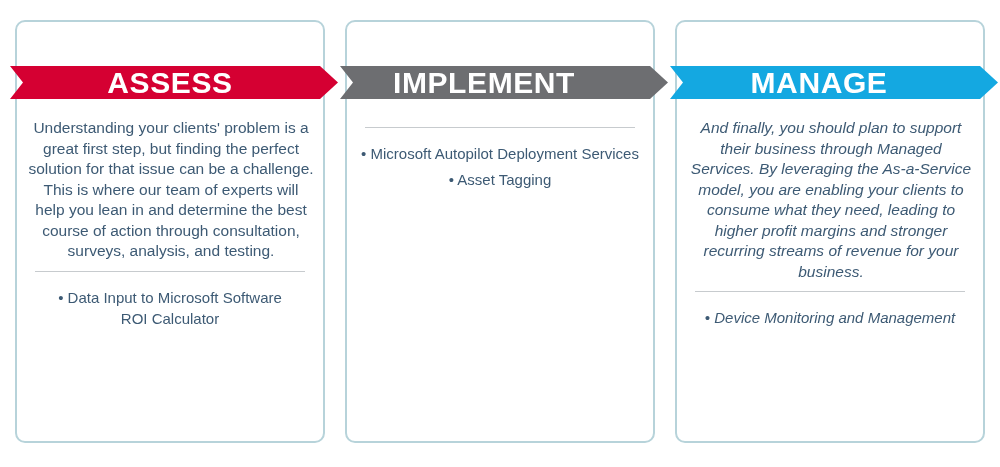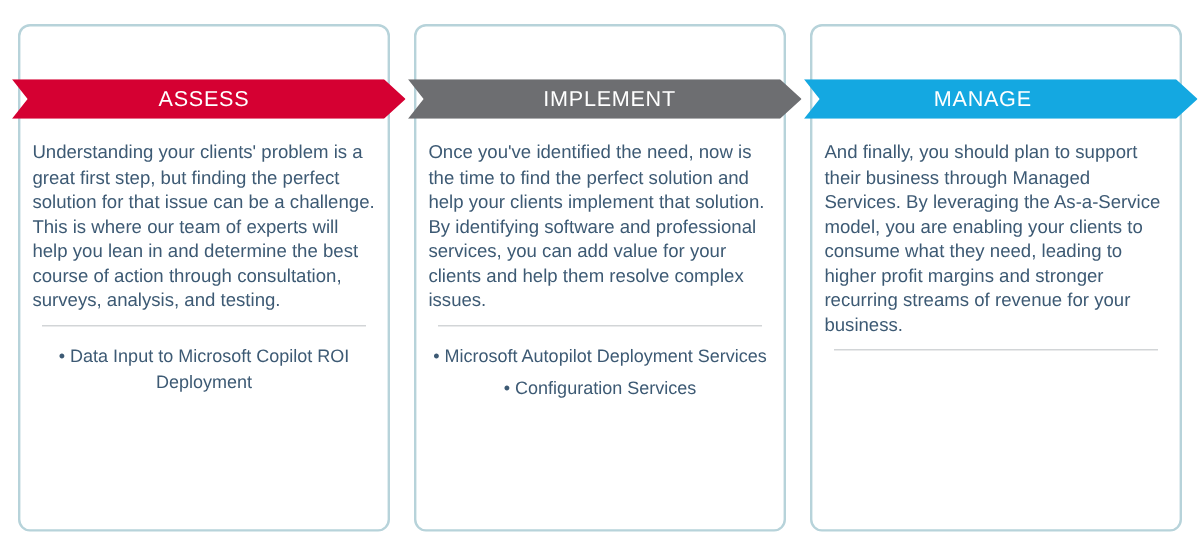--- a/index.html
+++ b/index.html
@@ -10,80 +10,80 @@
   *{box-sizing:border-box;margin:0;padding:0;}
   body{background:#ffffff;font-family:"Liberation Sans",sans-serif;}
   .stage{position:relative;width:1000px;height:467px;background:#ffffff;overflow:hidden;}
 
   .card{
     position:absolute;top:20px;width:310px;height:423px;
     background:#ffffff;border:2px solid var(--border);border-radius:10px;
   }
   .card.c1{left:15px;}
   .card.c2{left:345px;}
-  .card.c3{left:675px;}
+  .card.c3{left:675px;font-style:italic;}
 
   .banner{position:absolute;top:66px;width:328px;height:33px;}
   .banner.b1{left:10px;}
   .banner.b2{left:340px;}
   .banner.b3{left:670px;}
 
   .banner-label{
     position:absolute;top:66px;width:310px;height:33px;
     display:flex;align-items:center;justify-content:center;
-    color:#ffffff;font-size:18px;font-weight:normal;letter-spacing:.6px;
+    color:#ffffff;font-size:30px;font-weight:bold;letter-spacing:.6px;
   }
   .banner-label.l1{left:15px;}
-  .banner-label.l2{left:353px;}
+  .banner-label.l2{left:329px;}
   .banner-label.l3{left:664px;}
 
   .card-content{padding:96px 10px 0;}
   .body-text{
-    width:288px;margin:0 auto;text-align:left;
+    width:288px;margin:0 auto;text-align:center;
     color:var(--text);font-size:15.5px;line-height:20.5px;
   }
   .divider{border:none;border-top:1px solid var(--divider);margin:9px 8px 0;}
   .bullets{list-style:none;margin:15px 0 0;padding:0;text-align:center;}
   .bullets li{
     color:var(--text);font-size:15px;line-height:21px;margin-bottom:5px;
   }
   .bullets li::before{content:"• ";}
   .bullets li.narrow{max-width:252px;margin-left:auto;margin-right:auto;}
 </style>
 </head>
 <body>
 
 <div class="stage">
 
   <div class="card c1">
     <div class="card-content">
       <p class="body-text">Understanding your clients' problem is a great first step, but finding the perfect solution for that issue can be a challenge. This is where our team of experts will help you lean in and determine the best course of action through consultation, surveys, analysis, and testing.</p>
       <hr class="divider">
       <ul class="bullets">
-        <li class="narrow">Data Input to Microsoft Copilot ROI Deployment</li>
+        <li class="narrow">Data Input to Microsoft Software ROI Calculator</li>
       </ul>
     </div>
   </div>
 
   <div class="card c2">
     <div class="card-content">
-      <p class="body-text">Once you've identified the need, now is the time to find the perfect solution and help your clients implement that solution. By identifying software and professional services, you can add value for your clients and help them resolve complex issues.</p>
       <hr class="divider">
       <ul class="bullets">
         <li>Microsoft Autopilot Deployment Services</li>
-        <li>Configuration Services</li>
+        <li>Asset Tagging</li>
       </ul>
     </div>
   </div>
 
   <div class="card c3">
     <div class="card-content">
       <p class="body-text">And finally, you should plan to support their business through Managed Services. By leveraging the As-a-Service model, you are enabling your clients to consume what they need, leading to higher profit margins and stronger recurring streams of revenue for your business.</p>
       <hr class="divider">
       <ul class="bullets">
+        <li>Device Monitoring and Management</li>
       </ul>
     </div>
   </div>
 
   <svg class="banner b1" viewBox="0 0 328 33" aria-hidden="true">
     <polygon points="0,0 310,0 328,16.5 310,33 0,33 13,16.5" fill="#D50032"></polygon>
   </svg>
   <svg class="banner b2" viewBox="0 0 328 33" aria-hidden="true">
     <polygon points="0,0 310,0 328,16.5 310,33 0,33 13,16.5" fill="#6D6E71"></polygon>
   </svg>

